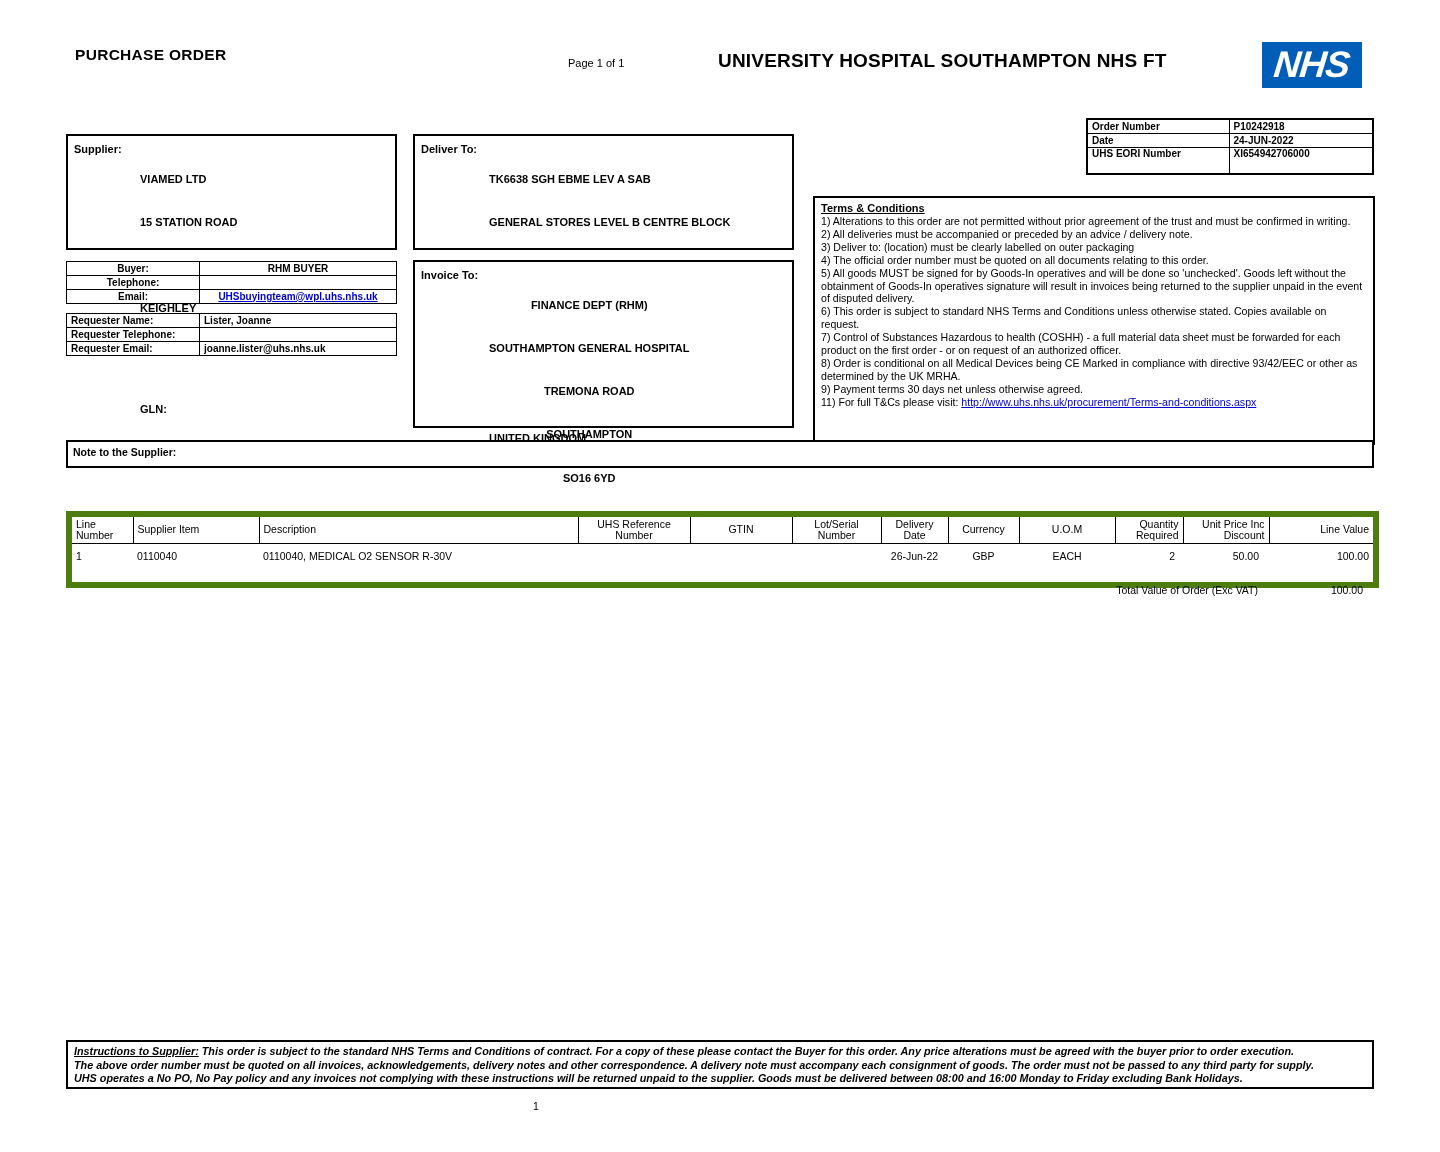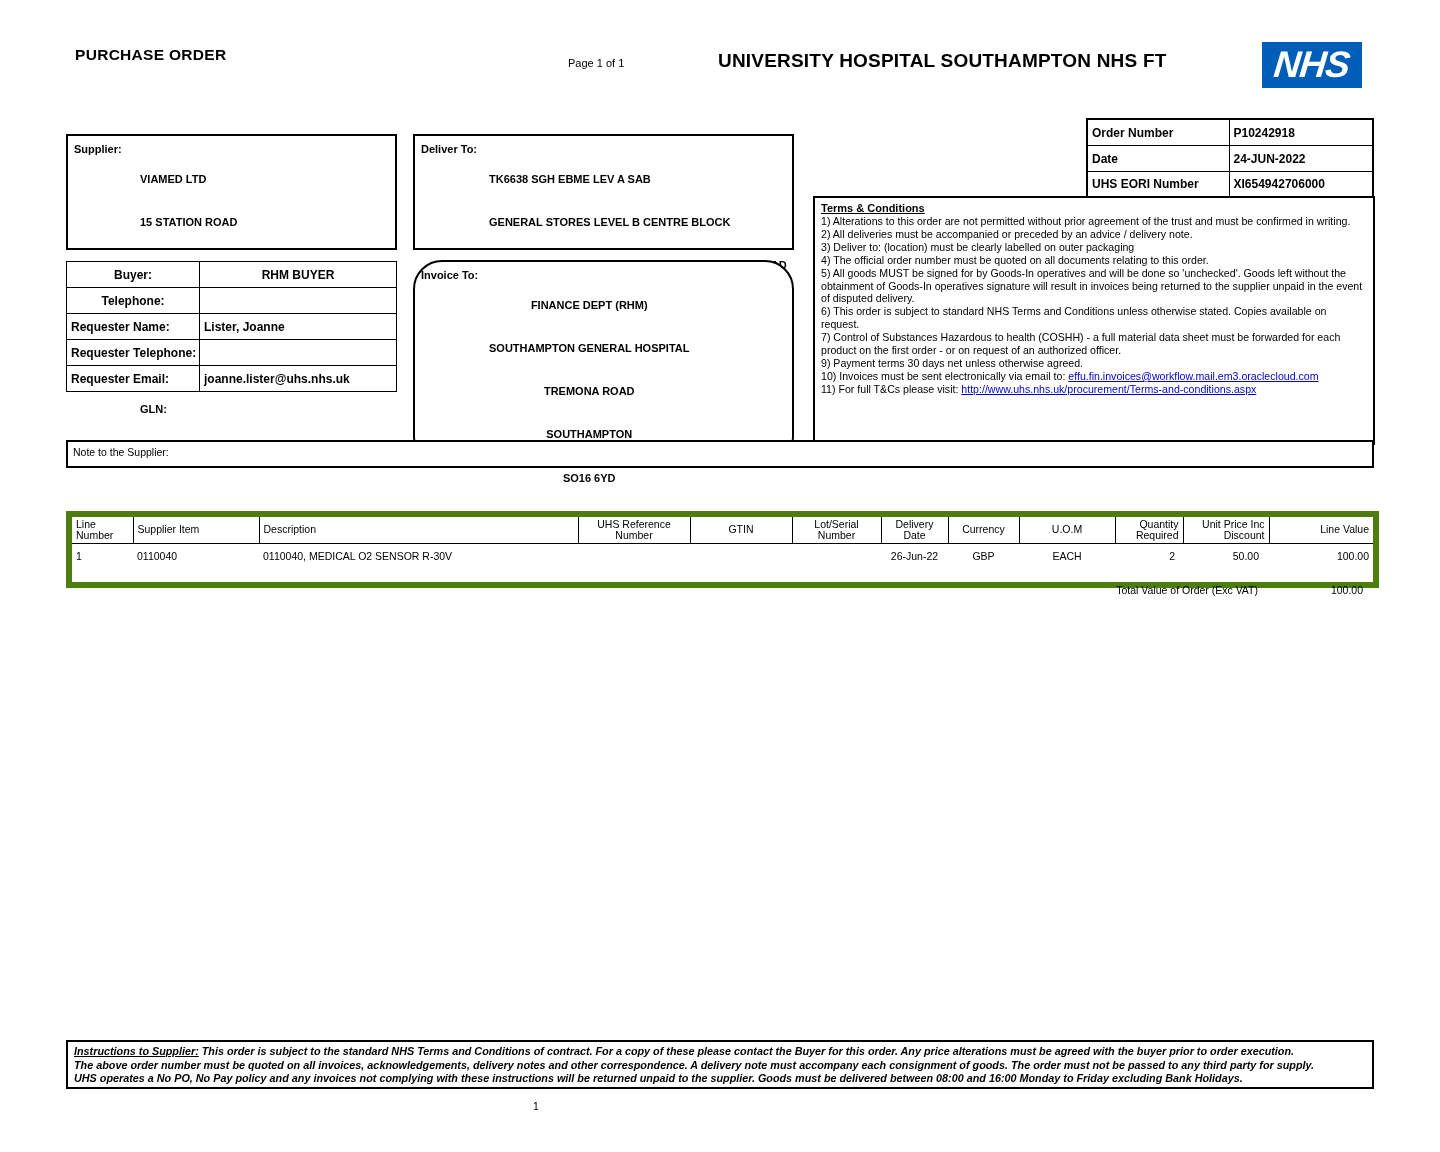--- a/index.html
+++ b/index.html
@@ -15,27 +15,27 @@
   .org-name{left:718px;top:50px;font-size:19px;font-weight:bold;letter-spacing:.2px;}
   .nhs-logo{left:1262px;top:42px;width:100px;height:46px;display:flex;align-items:center;justify-content:center;}
   .nhs-logo span{color:#fff;font-size:37px;font-weight:bold;font-style:italic;transform:skewX(-6deg);letter-spacing:-1px;}
   
   .addr-label{position:absolute;left:6px;top:7px;font-size:11px;font-weight:bold;}
   .addr-lines{position:absolute;top:7px;font-size:11px;font-weight:bold;line-height:14.4px;white-space:pre;}
   .gln{margin-top:14px;}
   
   table.kv{border-collapse:collapse;position:absolute;table-layout:fixed;background:#fff;}
   table.kv,table.kv td{border:1.5px solid #000;}
-  table.kv td{font-size:12px;font-weight:bold;padding:6px 4px;height:13px;line-height:12px;overflow:hidden;white-space:nowrap;}
+  table.kv td{font-size:10px;font-weight:bold;padding:0 4px;height:13px;line-height:12px;overflow:hidden;white-space:nowrap;}
   a.doclink, .doclink{color:#0000cc;text-decoration:underline;cursor:pointer;}
   
   .terms-title{font-size:11px;font-weight:bold;text-decoration:underline;margin:0 0 1px 0;}
   .terms-item{font-size:10.6px;line-height:12.9px;}
   
-  .note-label{position:absolute;left:5px;top:4px;font-size:10.5px;font-weight:normal;}
+  .note-label{position:absolute;left:5px;top:4px;font-size:10.5px;font-weight:bold;}
   
   table.items{border-collapse:collapse;position:absolute;table-layout:fixed;left:66px;top:511px;width:1308px;background:#fff;border:6px solid #4d7c0f;}
   table.items th{border:1px solid #000;border-bottom:1.5px solid #000;font-size:10.5px;font-weight:normal;padding:1px 4px;height:24px;vertical-align:middle;line-height:11.5px;}
   table.items td{border:none;font-size:10.5px;padding:7px 4px 0 4px;height:31px;vertical-align:top;line-height:11px;}
   .ta-l{text-align:left;} .ta-c{text-align:center;} .ta-r{text-align:right;}
   .total-label{top:584px;right:182px;font-size:10.5px;}
   .total-value{top:584px;right:77px;font-size:10.5px;}
   
   .instructions{left:66px;top:1040px;width:1308px;height:49px;padding:3px 6px;}
   .instructions p{margin:0;font-size:10.8px;line-height:13.6px;font-weight:bold;font-style:italic;}
@@ -100,24 +100,22 @@
 
 <div class="box" style="left:813px;top:196px;width:562px;height:249px;padding:4px 6px;">
   <div class="terms-title">Terms &amp; Conditions</div>
   <div class="terms-item">1) Alterations to this order are not permitted without prior agreement of the trust and must be confirmed in writing.</div>
   <div class="terms-item">2) All deliveries must be accompanied or preceded by an advice / delivery note.</div>
   <div class="terms-item">3) Deliver to: (location) must be clearly labelled on outer packaging</div>
   <div class="terms-item">4) The official order number must be quoted on all documents relating to this order.</div>
   <div class="terms-item">5) All goods MUST be signed for by Goods-In operatives and will be done so 'unchecked'. Goods left without the obtainment of Goods-In operatives signature will result in invoices being returned to the supplier unpaid in the event of disputed delivery.</div>
   <div class="terms-item">6) This order is subject to standard NHS Terms and Conditions unless otherwise stated. Copies available on request.</div>
   <div class="terms-item">7) Control of Substances Hazardous to health (COSHH) - a full material data sheet must be forwarded for each product on the first order - or on request of an authorized officer.</div>
+  <div class="terms-item">8) Order is conditional on all Medical Devices being CE Marked in compliance with directive 93/42/EEC or other as determined by the UK MRHA.</div>
   <div class="terms-item">9) Payment terms 30 days net unless otherwise agreed.</div>
-  <div class="terms-item">
-    <span>10) Invoices must be sent electronically via email to: </span><a class="doclink">effu.fin.invoices@workflow.mail.em3.oraclecloud.com</a>
-  </div>
   <div class="terms-item">
     <span>11) For full T&amp;Cs please visit: </span><a class="doclink">http://www.uhs.nhs.uk/procurement/Terms-and-conditions.aspx</a>
   </div>
 </div>
 
 <table class="kv" style="left:66px;top:261px;width:331px;text-align:center;">
   <colgroup>
       <col style="width:133px;">
       <col>
     </colgroup>
@@ -130,21 +128,21 @@
     <td>Telephone:</td>
     <td></td>
   </tr>
   <tr>
     <td>Email:</td>
     <td><a class="doclink">UHSbuyingteam@wpl.uhs.nhs.uk</a></td>
   </tr>
 </tbody>
   </table>
 
-<div class="box" style="left:413px;top:260px;width:381px;height:206px;border-radius:29px;">
+<div class="box" style="left:413px;top:260px;width:381px;height:168px;">
   <span class="addr-label">Invoice To:</span>
   <div class="addr-lines" style="left:74px;text-align:center;">
     <div>FINANCE DEPT (RHM)</div>
     <div>SOUTHAMPTON GENERAL HOSPITAL</div>
     <div>TREMONA ROAD</div>
     <div>SOUTHAMPTON</div>
     <div>SO16 6YD</div>
     <div>UNITED KINGDOM</div>
   </div>
 </div>

